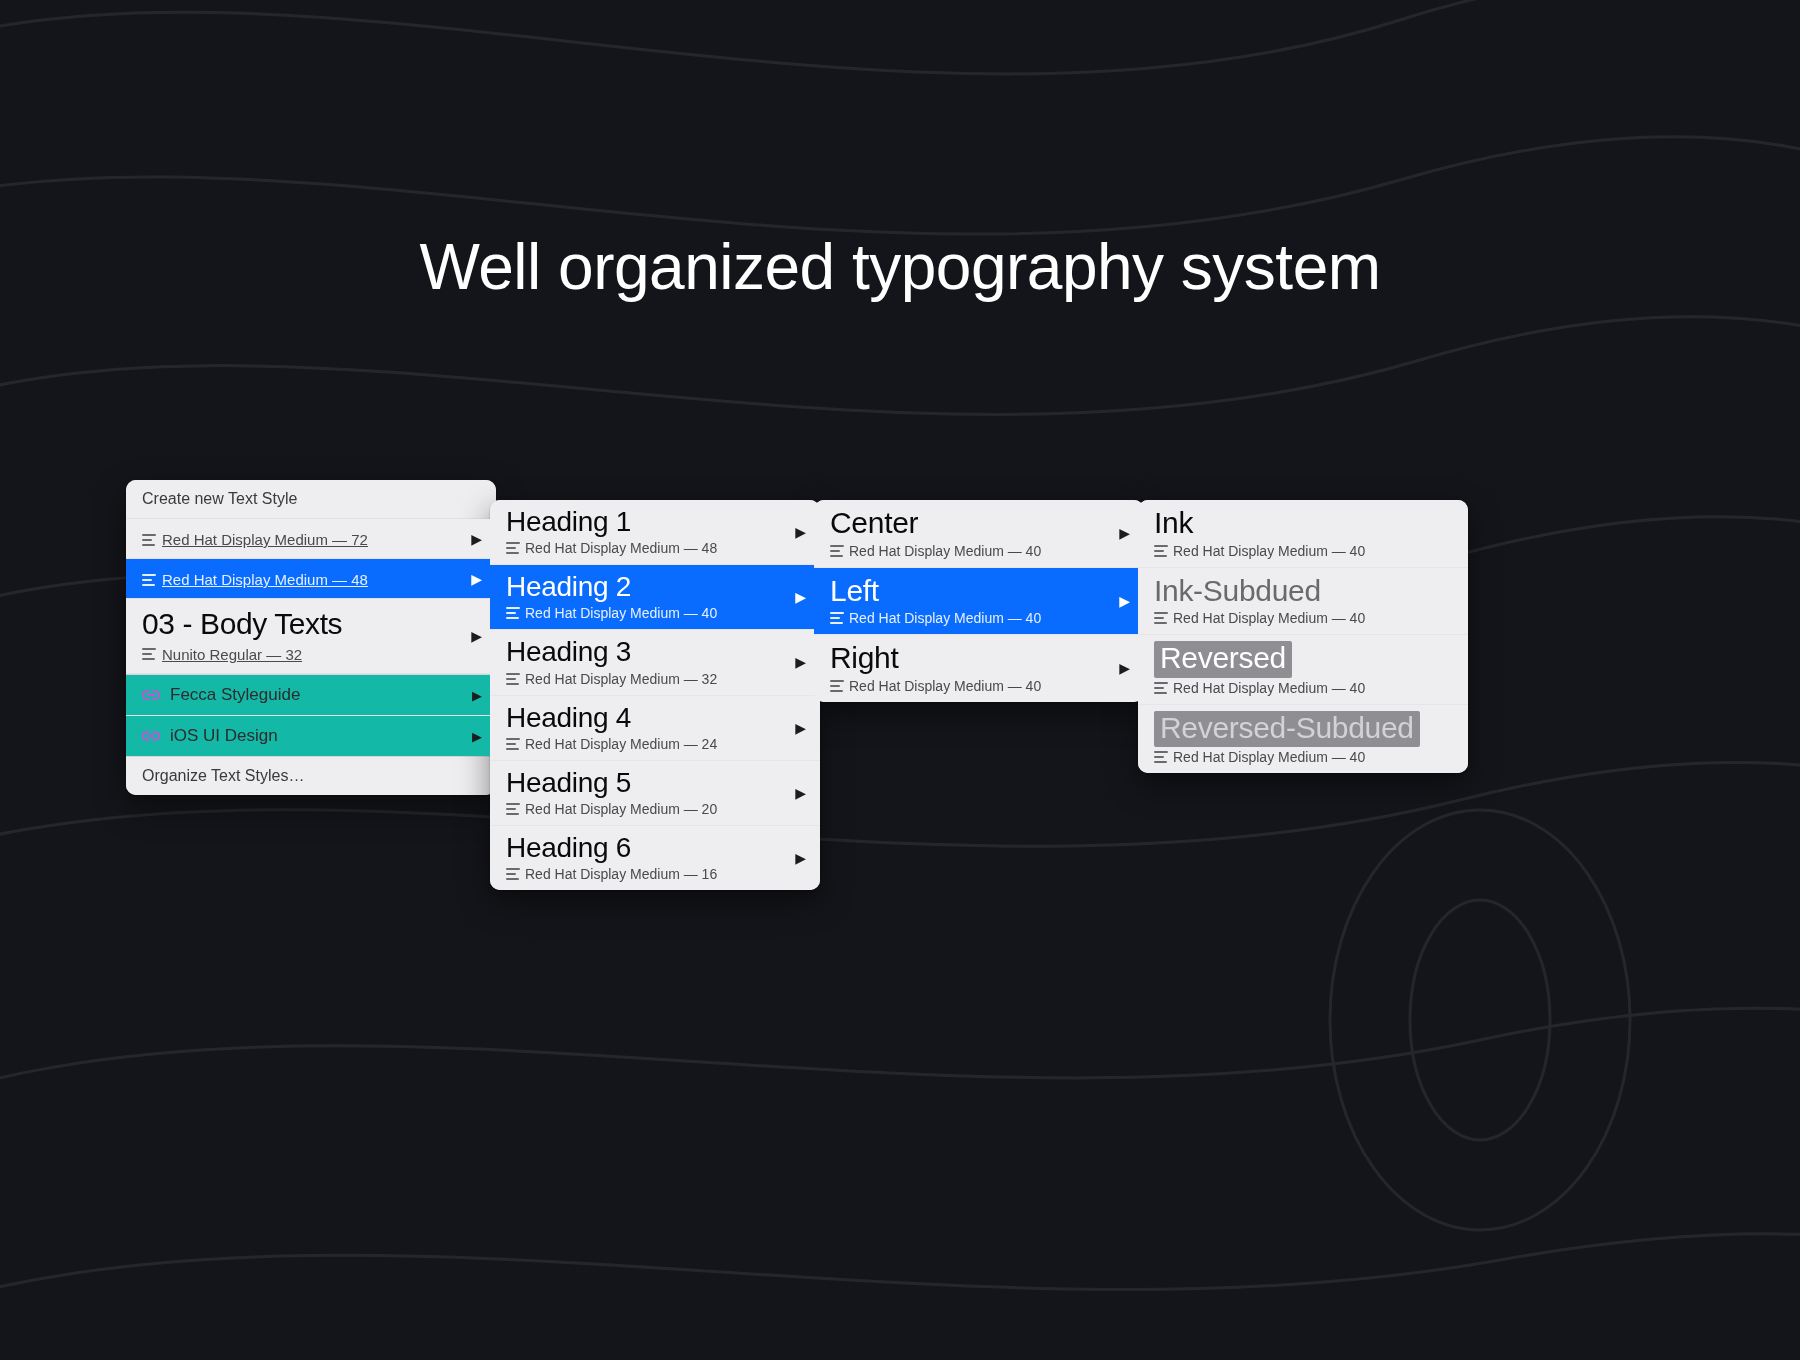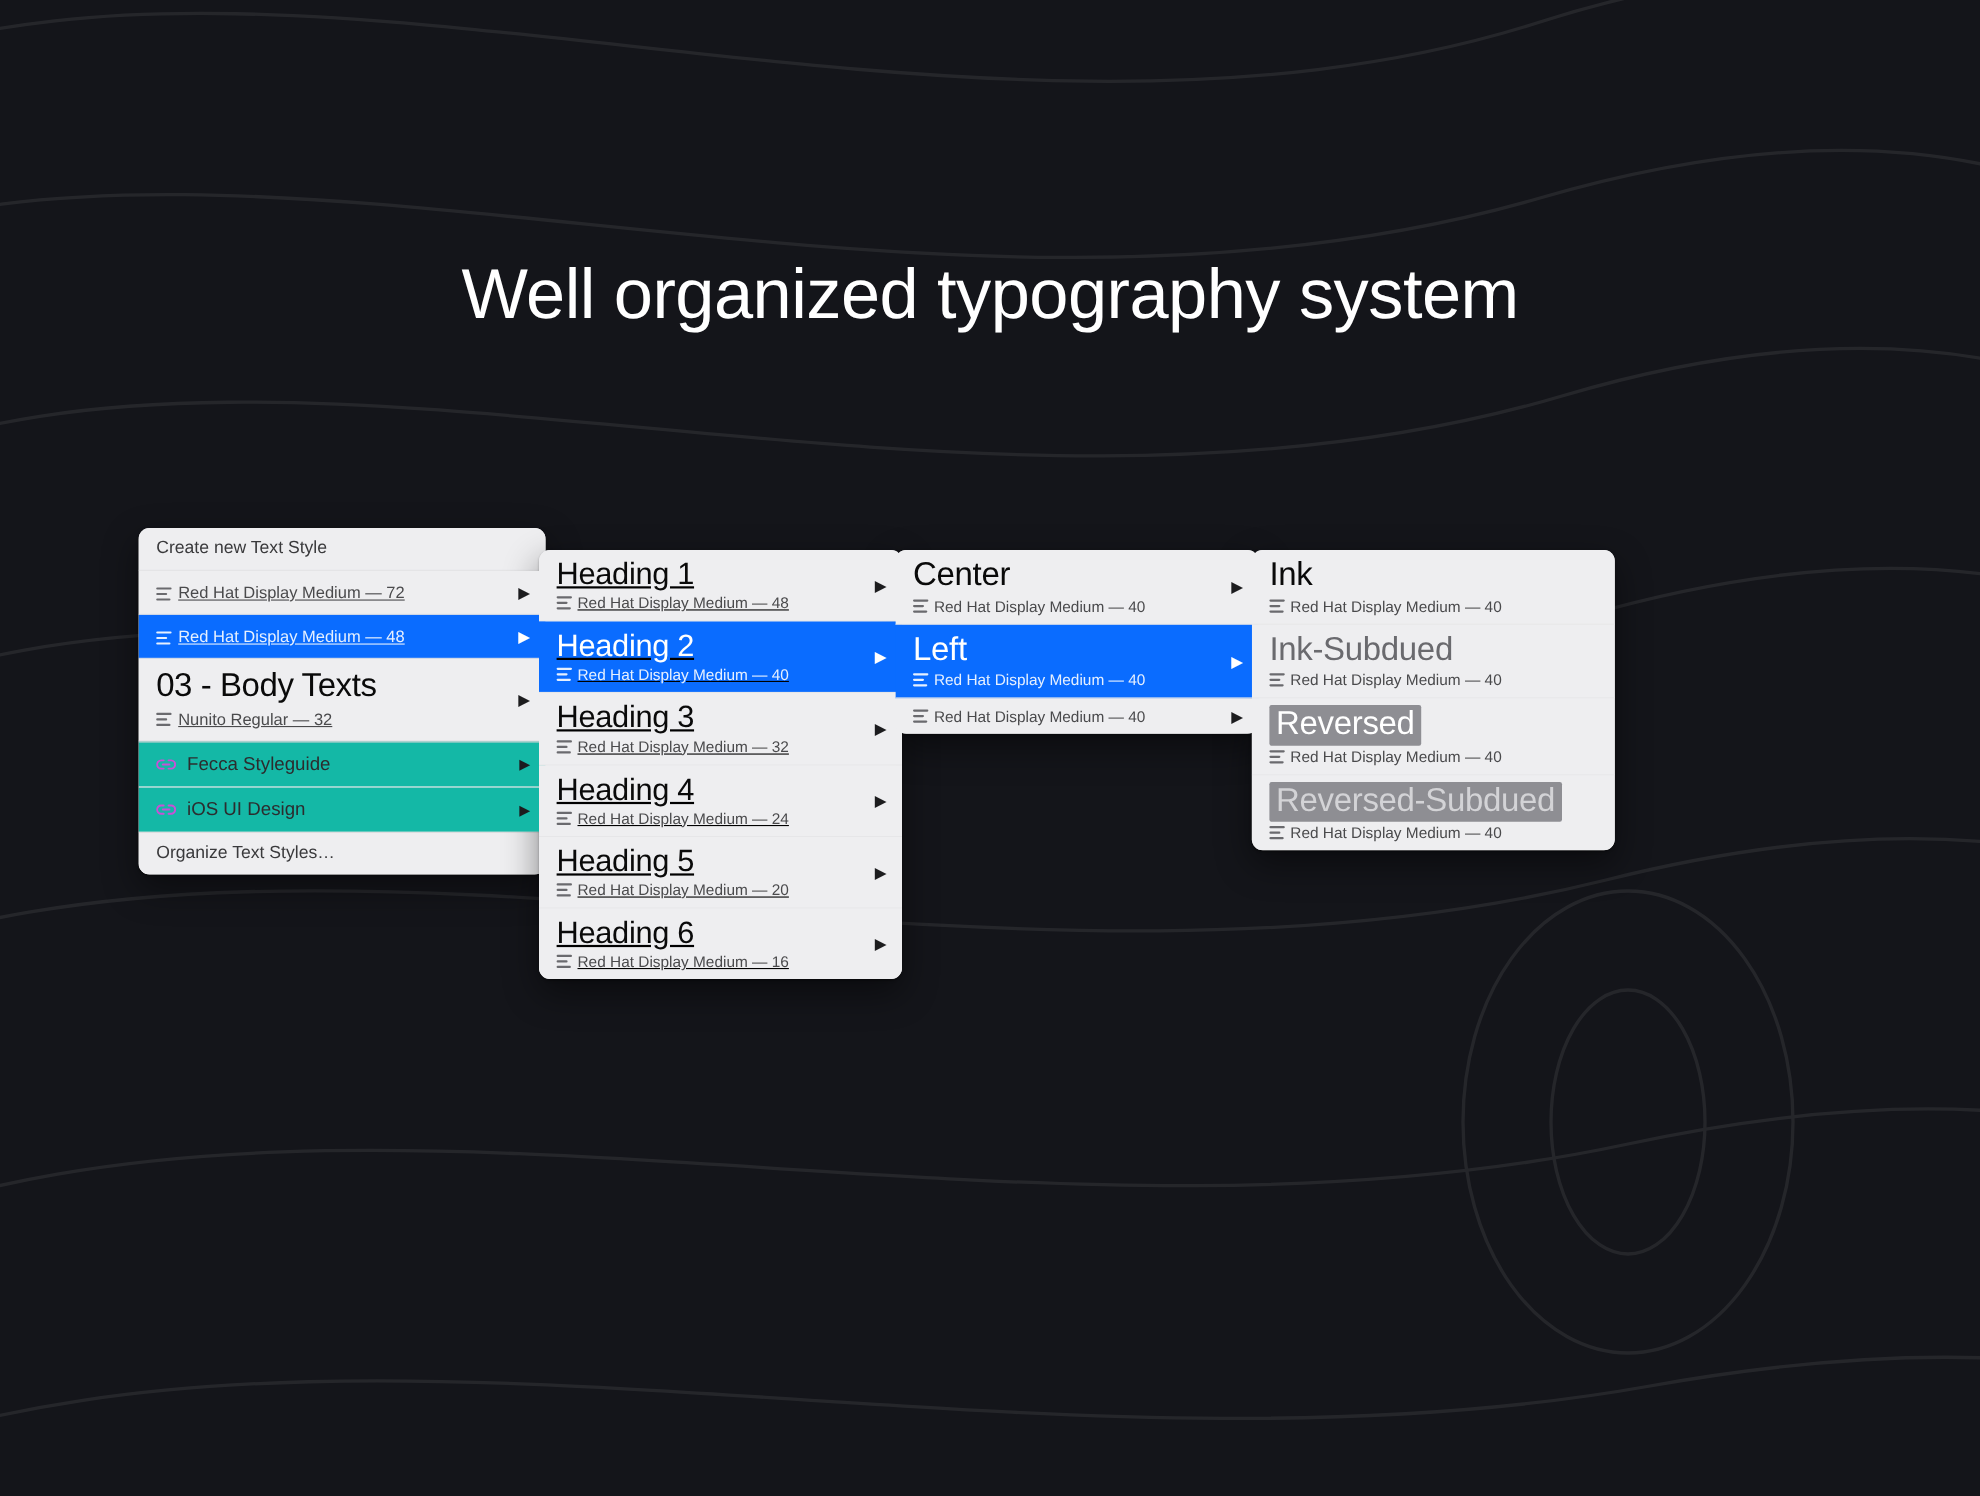--- a/index.html
+++ b/index.html
@@ -35,21 +35,21 @@
   .panel {
     background: #eeeef0;
     border-radius: 10px;
     box-shadow: 0 12px 32px rgba(0,0,0,.45), 0 1px 2px rgba(0,0,0,.3);
     overflow: hidden;
     flex-shrink: 0;
   }
   .panel + .panel { margin-left: -6px; }
 
   .panel-0 { width: 370px; }
-  .panel-1 { width: 330px; margin-top: 20px; text-decoration: underline; }
+  .panel-1 { width: 330px; margin-top: 20px; }
   .panel-2 { width: 330px; margin-top: 20px; }
   .panel-3 { width: 330px; margin-top: 20px; }
 
   .hdr, .ftr {
     padding: 10px 16px;
     font-size: 16px;
     color: #3a3a3c;
     background: #eeeef0;
   }
   .ftr { border-top: 1px solid #d6d6d8; }
@@ -351,20 +351,21 @@
           <span class="icon-align">
             <span></span>
             <span></span>
             <span></span>
           </span>
           <span>Red Hat Display Medium — 40</span>
         </div>
       <span class="chev">▶</span>
     </div>
     <div class="style-row">
+      <div class="lbl">Right</div>
       <div class="meta">
           <span class="icon-align">
             <span></span>
             <span></span>
             <span></span>
           </span>
           <span>Red Hat Display Medium — 40</span>
         </div>
       <span class="chev">▶</span>
     </div>

